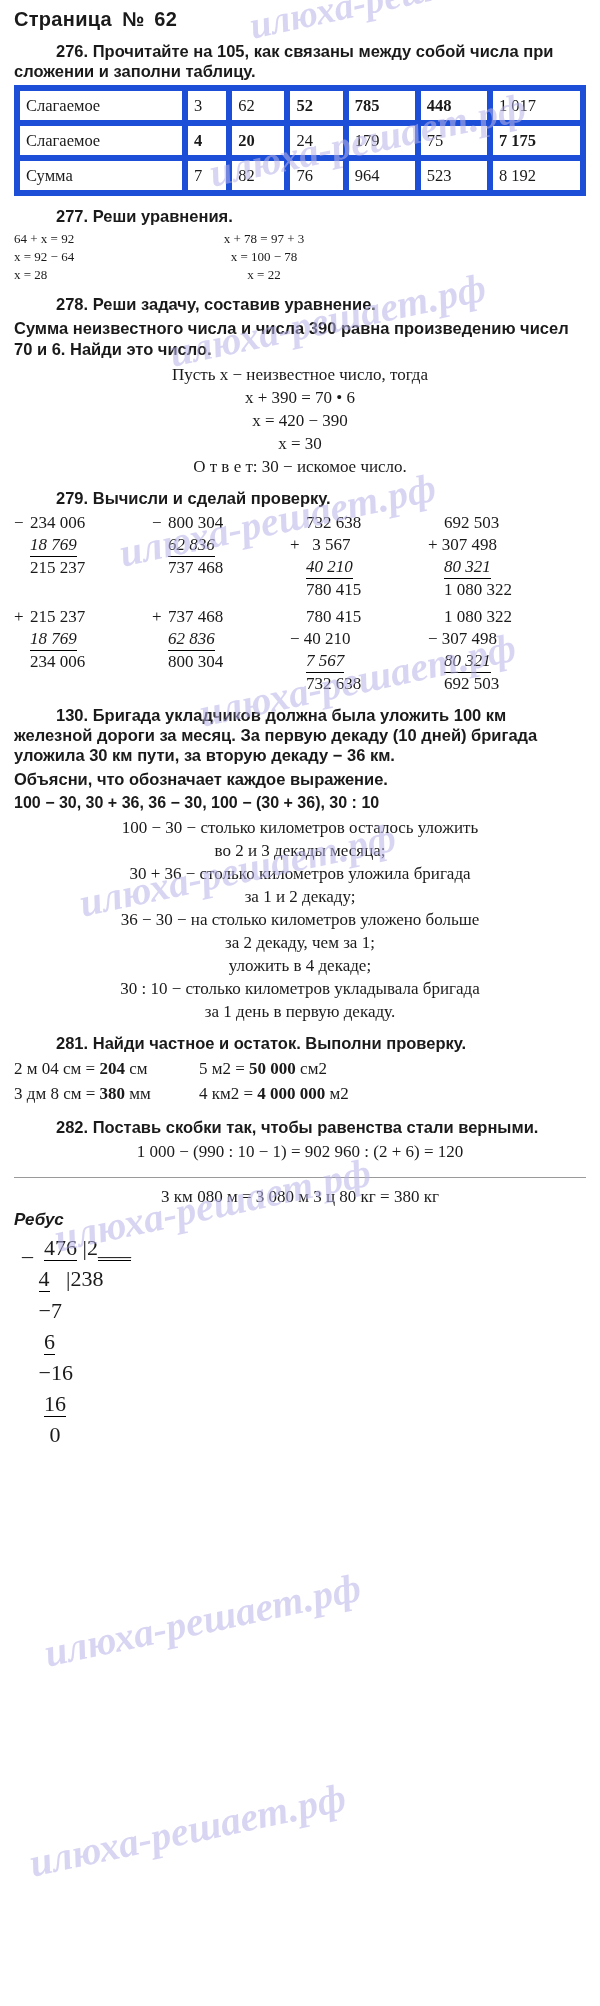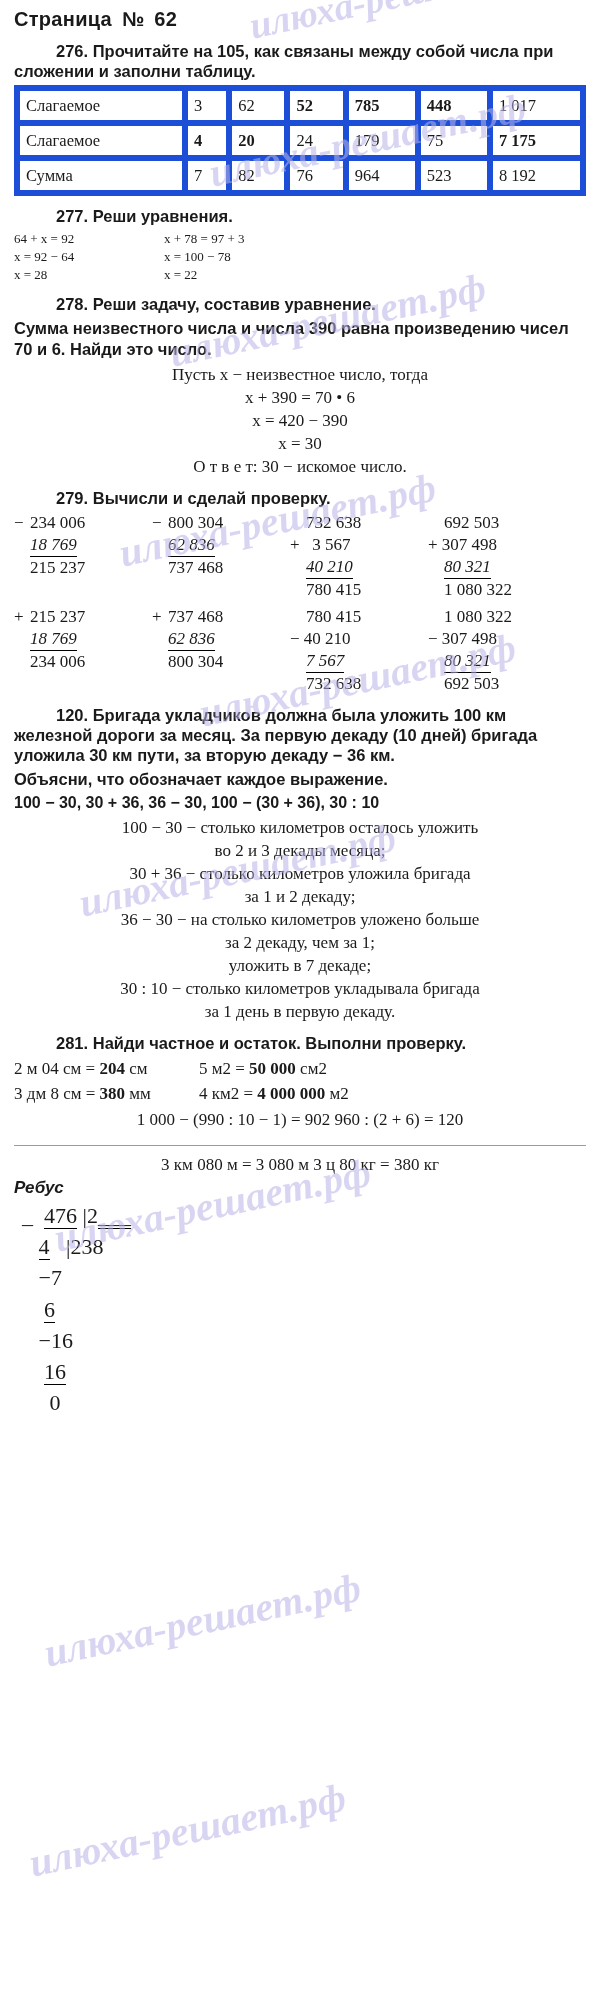--- a/index.html
+++ b/index.html
@@ -79,21 +79,21 @@
   }
   table.tbl td.lbl{width:150px;}
   table.tbl td.c{text-align:left;}
   table.tbl td.b{font-weight:bold;}
   .eq-grid{
     display:flex;
     font-size:13px;
     line-height:1.38;
   }
   .eq-col{width:150px;}
-  .eq-col.wide{width:200px;}
+  .eq-col.wide{width:200px;text-align:center;}
   
   .calc-area{margin:4px 0 2px 0;}
   .calc-row{
     display:flex;
     font-size:17px;
     font-family:"Liberation Serif", serif;
     line-height:1.30;
   }
   .calc-col{
     width:138px;
@@ -295,52 +295,56 @@
             <div class="cl"><span class="numpart">− 307 498</span></div>
             <div class="cl"><span class="sign"></span><span class="numpart uline">80 321</span></div>
             <div class="cl"><span class="sign"></span><span class="numpart">692 503</span></div>
           </div>
         </div>
       </div>
     </div>
 
     <div class="task">
       <div class="task-head">
-        <span class="tnum">120.</span>
+        <span class="tnum">130.</span>
         <span>Бригада укладчиков должна была уложить 100 км железной дороги за месяц. За первую декаду (10 дней) бригада уложила 30 км пути, за вторую декаду − 36 км.</span>
       </div>
       <div class="body-bold">Объясни, что обозначает каждое выражение.</div>
       <div class="expr-line">100 − 30,    30 + 36,    36 − 30,    100 − (30 + 36),    30 : 10</div>
       <div class="body-line">100 − 30 − столько километров осталось уложить</div>
       <div class="body-line">во 2 и 3 декады месяца;</div>
       <div class="body-line">30 + 36 − столько километров уложила бригада</div>
       <div class="body-line">за 1 и 2 декаду;</div>
       <div class="body-line">36 − 30 − на столько километров уложено больше</div>
       <div class="body-line">за 2 декаду, чем за 1;</div>
-      <div class="body-line">уложить в 7 декаде;</div>
+      <div class="body-line">уложить в 4 декаде;</div>
       <div class="body-line">30 : 10 − столько километров укладывала бригада</div>
       <div class="body-line">за 1 день в первую декаду.</div>
     </div>
 
     <div class="task">
       <div class="task-head">
         <span class="tnum">281.</span>
         <span>Найди частное и остаток. Выполни проверку.</span>
       </div>
       <div class="l281">
         <div class="a"><span>2 м 04 см = </span><span class="bld">204</span><span> см</span></div>
         <div><span>5 м2 = </span><span class="bld">50 000</span><span> см2</span></div>
       </div>
       <div class="l281">
         <div class="a"><span>3 дм 8 см = </span><span class="bld">380</span><span> мм</span></div>
         <div><span>4 км2 = </span><span class="bld">4 000 000</span><span> м2</span></div>
       </div>
     </div>
 
     <div class="task">
+      <div class="task-head">
+        <span class="tnum">282.</span>
+        <span>Поставь скобки так, чтобы равенства стали верными.</span>
+      </div>
       <div class="body-line">1 000 − (990 : 10 − 1) = 902     960 : (2 + 6) = 120</div>
     </div>
 
     <hr class="rule">
 
     <div class="body-line">3 км 080 м = 3 080 м     3 ц 80 кг = 380 кг</div>
 
     <div class="rebus-head">Ребус</div>
 
     <div class="rebus">

